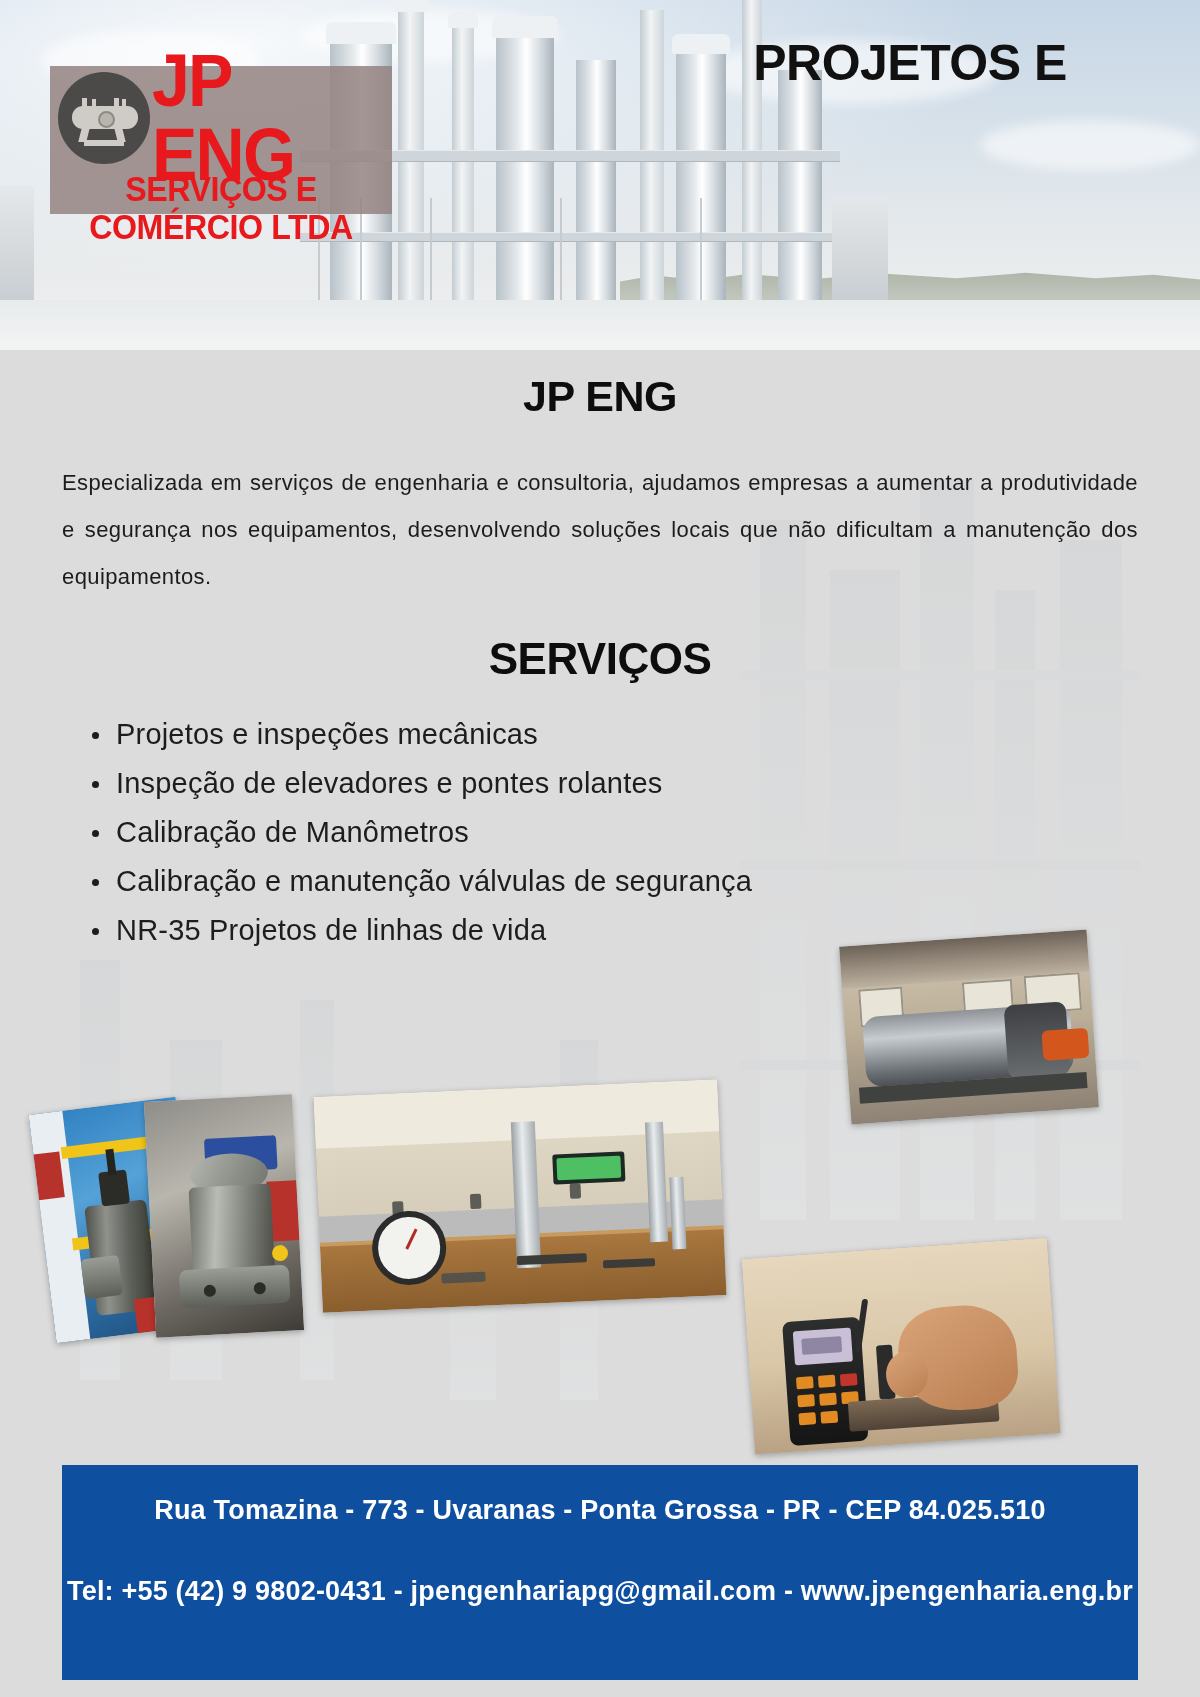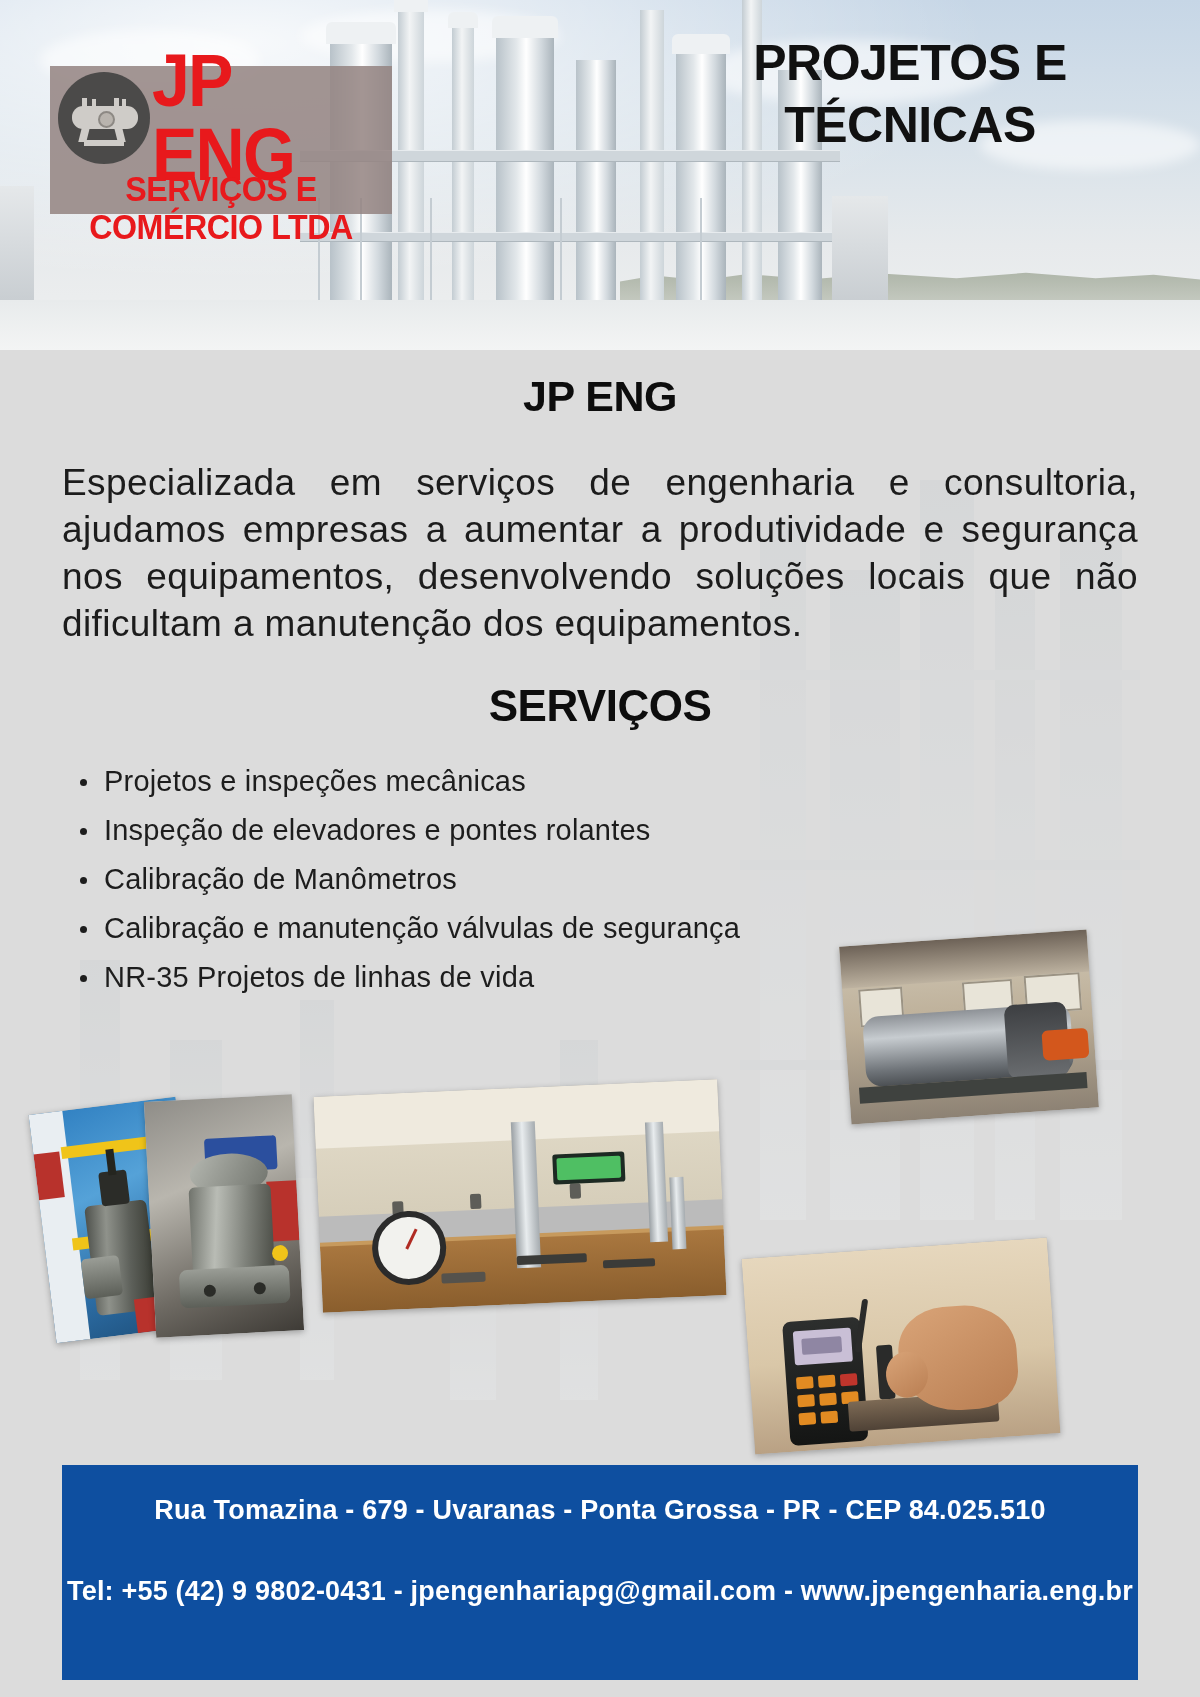--- a/index.html
+++ b/index.html
@@ -64,29 +64,29 @@
     color:#111;letter-spacing:-.5px;
   }
 
   
   .content{position:absolute;left:0;top:350px;width:1200px;}
   .company{
     text-align:center;font-weight:bold;font-size:43px;color:#0d0d0d;
     margin-top:22px;letter-spacing:-.5px;
   }
   .intro{
-    margin:38px 62px 0 62px;font-size:37px;line-height:47px;color:#1c1c1c;
+    margin:38px 62px 0 62px;font-size:22px;line-height:47px;color:#1c1c1c;
     text-align:justify;letter-spacing:.4px;
   }
   .servicos{
     text-align:center;font-weight:bold;font-size:44px;color:#0d0d0d;
     margin-top:34px;letter-spacing:-.5px;
   }
   ul.services{
-    margin:26px 0 0 4px;padding:0 0 0 62px;list-style:none;
+    margin:26px 0 0 16px;padding:0 0 0 62px;list-style:none;
   }
   ul.services li{
     position:relative;font-size:29px;line-height:49px;color:#1d1d1d;
     padding-left:38px;letter-spacing:.2px;max-width:1030px;
   }
   ul.services li:before{
     content:"";position:absolute;left:14px;top:22px;width:7px;height:7px;
     border-radius:50%;background:#1d1d1d;
   }
 
@@ -230,21 +230,20 @@
           <div class="vleg" style="left:58px;top:56px;width:8px;height:14px;transform:skewX(14deg);"></div>
           <div class="vleg" style="left:26px;top:68px;width:40px;height:6px;"></div>
         </div>
         <div class="logo-jp">JP ENG</div>
       </div>
       <div class="logo-sub">SERVIÇOS E COMÉRCIO LTDA</div>
     </div>
 
     <div class="htitle">
       <div>PROJETOS E</div>
-      <div>TÉCNICAS</div>
     </div>
   </div>
 
   <div class="content">
     <div class="company">JP ENG</div>
     <div class="intro">Especializada em serviços de engenharia e consultoria, ajudamos empresas a aumentar a produtividade e segurança nos equipamentos, desenvolvendo soluções locais que não dificultam a manutenção dos equipamentos.</div>
     <div class="servicos">SERVIÇOS</div>
     <ul class="services">
       <li>Projetos e inspeções mecânicas</li>
       <li>Inspeção de elevadores e pontes rolantes</li>
@@ -323,17 +322,17 @@
     <div class="key" style="left:46px;top:158px;"></div>
     <div class="key" style="left:68px;top:158px;"></div>
     <div class="probe" style="left:128px;top:96px;width:16px;height:54px;"></div>
     <div class="probe" style="left:112px;top:48px;width:6px;height:54px;transform:rotate(12deg);"></div>
     <div class="block" style="left:96px;top:150px;width:150px;height:30px;"></div>
     <div class="hand" style="left:150px;top:62px;width:118px;height:104px;"></div>
     <div class="hand" style="left:136px;top:104px;width:42px;height:46px;border-radius:50%;"></div>
   </div>
 
   <div class="footer">
-    <div class="f-line1">Rua Tomazina - 679 - Uvaranas - Ponta Grossa - PR - CEP 84.025.510</div>
+    <div class="f-line1">Rua Tomazina - 773 - Uvaranas - Ponta Grossa - PR - CEP 84.025.510</div>
     <div class="f-line2">Tel: +55 (42) 9 9802-0431 - jpengenhariapg@gmail.com - www.jpengenharia.eng.br</div>
   </div>
 
 </div>
 
 </body></html>

